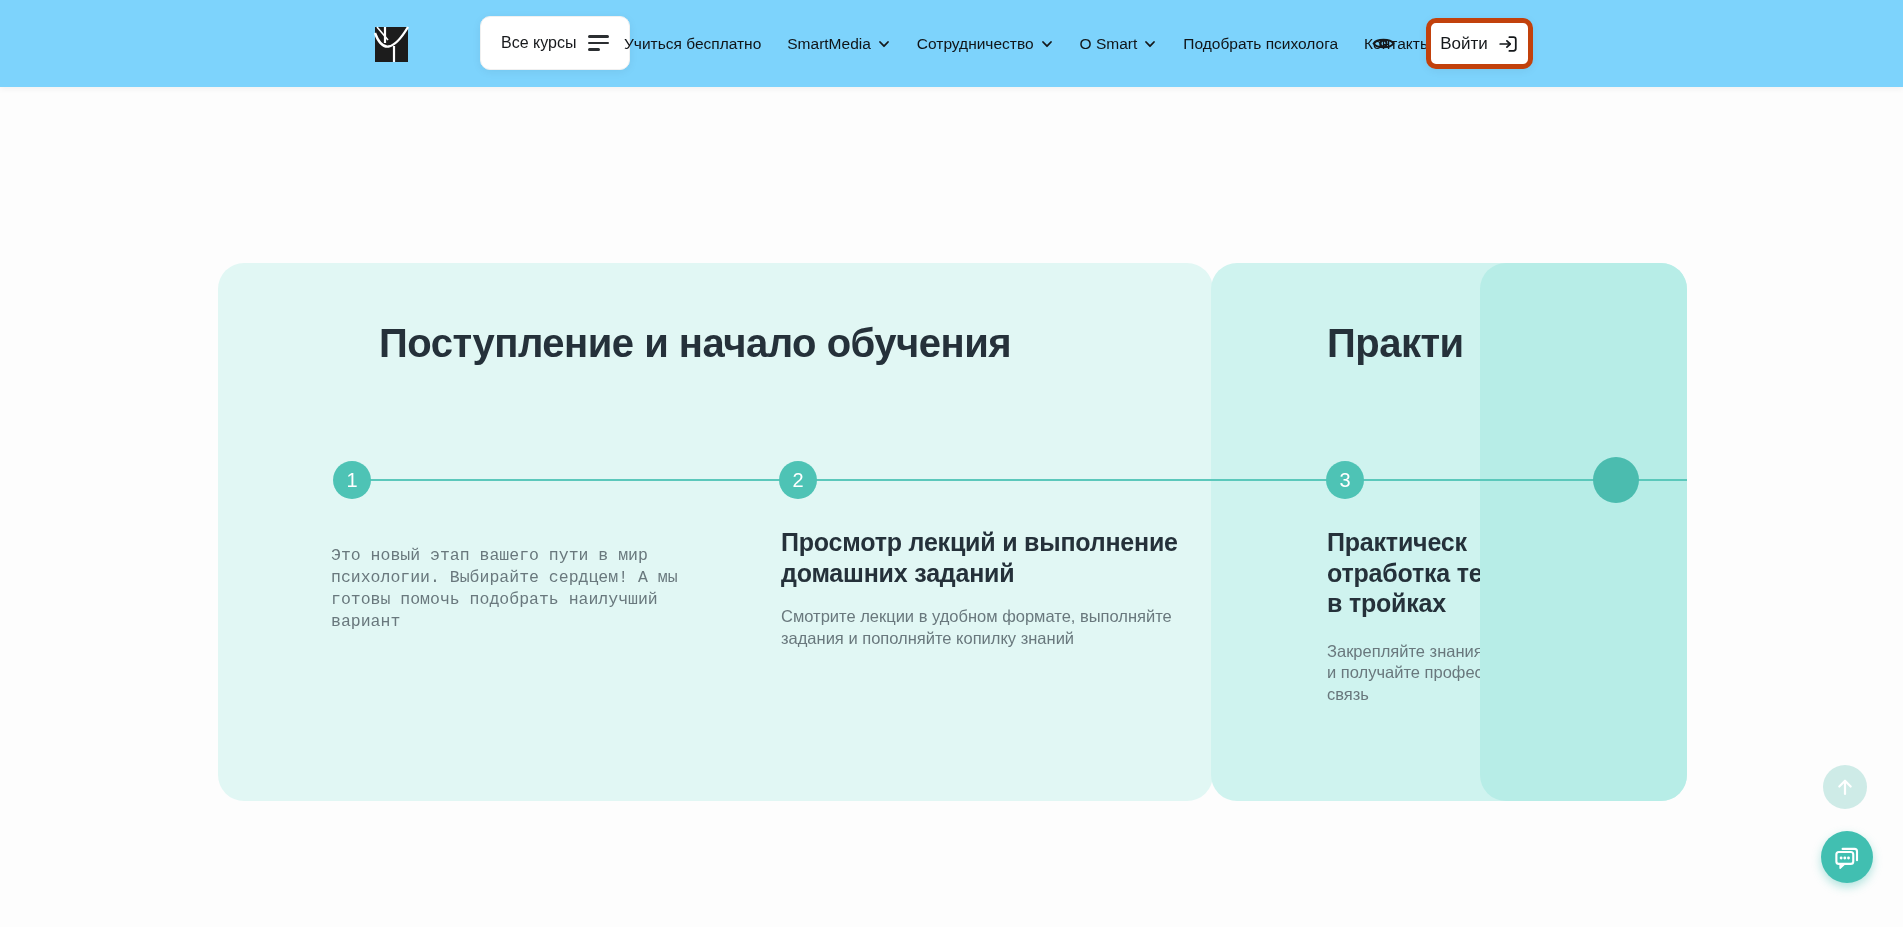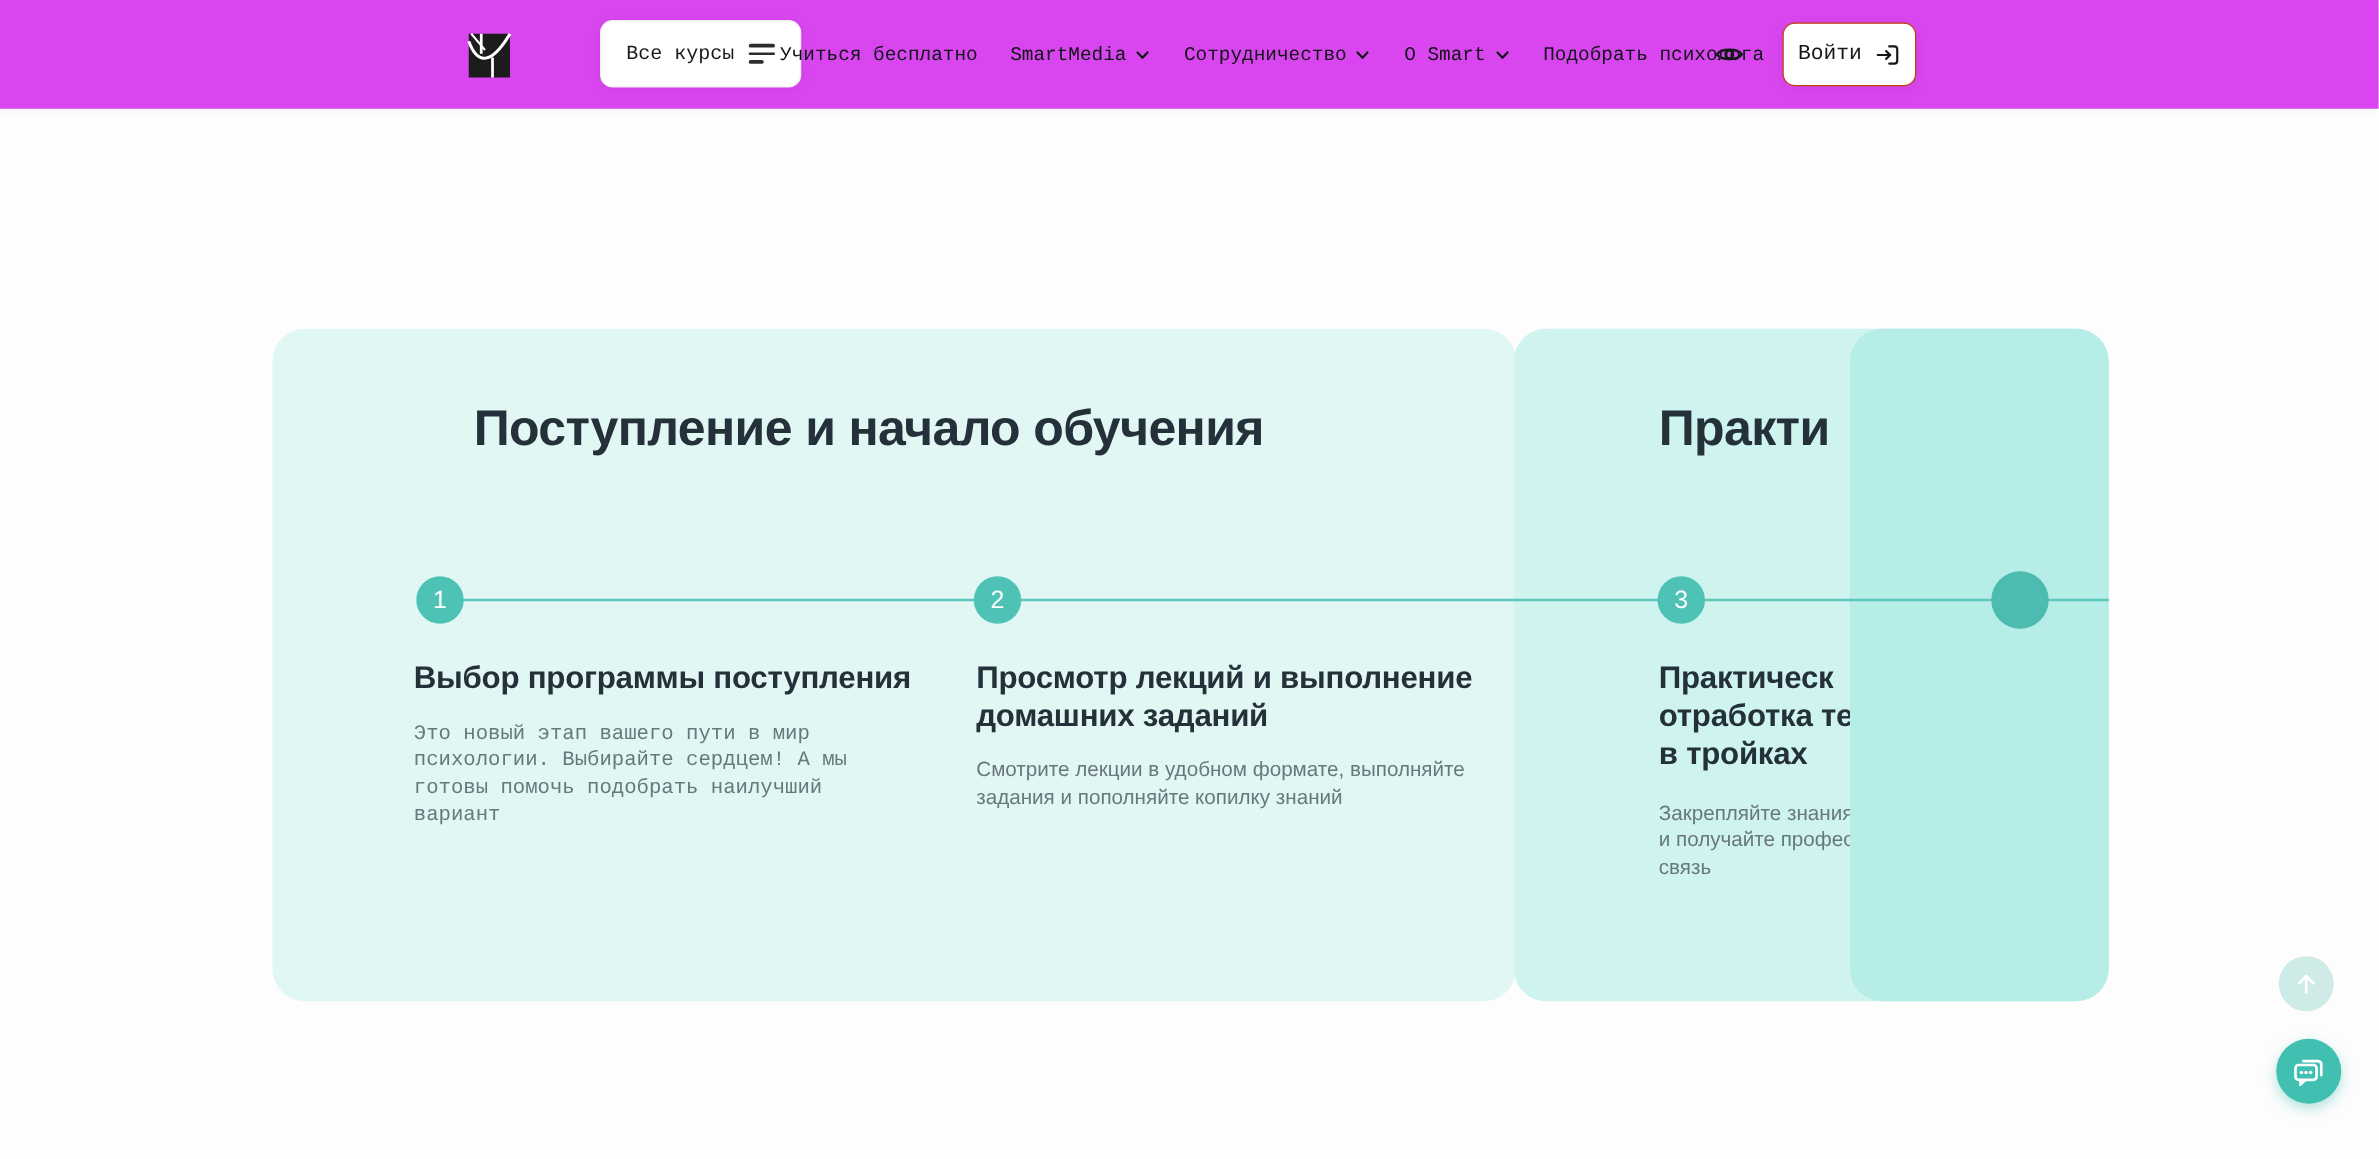--- a/index.html
+++ b/index.html
@@ -1,37 +1,37 @@
 <!DOCTYPE html>
 <html><head>
 <meta charset="utf-8">
 <style>
   * { margin:0; padding:0; box-sizing:border-box; }
   html,body { width:1903px; height:927px; background:#ffffff; overflow:hidden;
               font-family:"Liberation Sans", sans-serif; }
   .canvas { position:relative; width:1903px; height:927px; background:#fdfdfd; }
 
   
-  .header { position:absolute; left:0; top:0; width:1903px; height:87px; background:#d946ef;
-            box-shadow:0 2px 6px rgba(0,0,0,0.05); z-index:20;font-family:Liberation Mono, monospace; }
+  .header { position:absolute; left:0; top:0; width:1903px; height:87px; background:#7dd3fc;
+            box-shadow:0 2px 6px rgba(0,0,0,0.05); z-index:20; }
   .logo { position:absolute; left:371px; top:24px; width:40px; height:40px; cursor:pointer; }
   .all-courses { position:absolute; left:480px; top:16px; height:54px; padding:0 20px;
                  background:#ffffff; border:1px solid #f0f0f0; border-radius:10px;
                  box-shadow:0 2px 10px rgba(0,0,0,0.06);
                  display:flex; align-items:center; gap:12px; font-size:16px; color:#17191c; cursor:pointer; }
   .menu-icon { display:flex; flex-direction:column; gap:4px; }
   .menu-icon i { display:block; height:2.4px; background:#2b2e31; border-radius:2px; }
   .menu-icon i:nth-child(1){ width:21px; } .menu-icon i:nth-child(2){ width:21px; } .menu-icon i:nth-child(3){ width:12px; }
   .nav { position:absolute; left:624px; top:0; height:87px; display:flex; align-items:center; gap:26px; }
   .nav-item { display:flex; align-items:flex-start; gap:6px; font-size:15.5px; color:#101417;
               cursor:pointer; white-space:nowrap; }
   .chev { width:14px; height:14px; margin-top:2px; }
   .eye-btn { position:absolute; left:1371px; top:31px; width:25px; height:25px; cursor:pointer; }
   .login-btn { position:absolute; left:1426px; top:18px; width:107px; height:51px; background:#ffffff;
-               border:1px solid #c2410c; border-radius:10px; box-shadow:0 2px 10px rgba(0,0,0,0.06);
+               border:5px solid #c2410c; border-radius:10px; box-shadow:0 2px 10px rgba(0,0,0,0.06);
                display:flex; align-items:center; justify-content:center; gap:9px;
                font-size:17px; color:#15181b; cursor:pointer; }
 
   
   .page-title { position:absolute; left:371px; top:106px; font-size:65px; font-weight:700;
                 letter-spacing:-1.5px; color:#2a343c; }
 
   
   .journey { position:absolute; left:218px; top:263px; width:1469px; height:538px; }
   .card { position:absolute; top:0; height:538px; border-radius:26px; }
@@ -173,21 +173,20 @@
       </div>
     <div class="step-circle c2">
         <span>2</span>
       </div>
     <div class="step-circle c3">
         <span>3</span>
       </div>
     <div class="step-circle c4"></div>
 
     <div class="col col-1">
-      <div class="step-title">Выбор программы поступления</div>
       <div class="step-desc">Это новый этап вашего пути в мир психологии. Выбирайте сердцем! А мы готовы помочь подобрать наилучший вариант</div>
     </div>
 
     <div class="col col-2">
       <div class="step-title">Просмотр лекций и выполнение домашних заданий</div>
       <div class="step-desc">Смотрите лекции в удобном формате, выполняйте задания и пополняйте копилку знаний</div>
     </div>
   </div>
 
   <div class="scroll-top">

